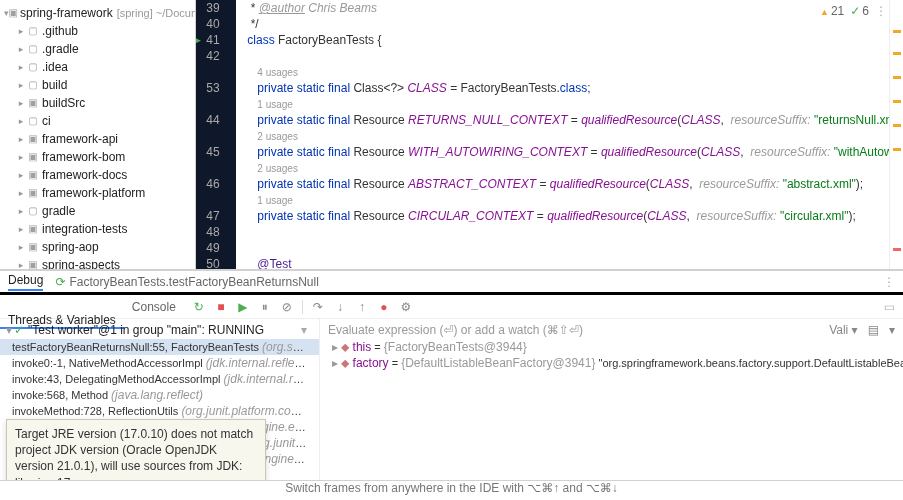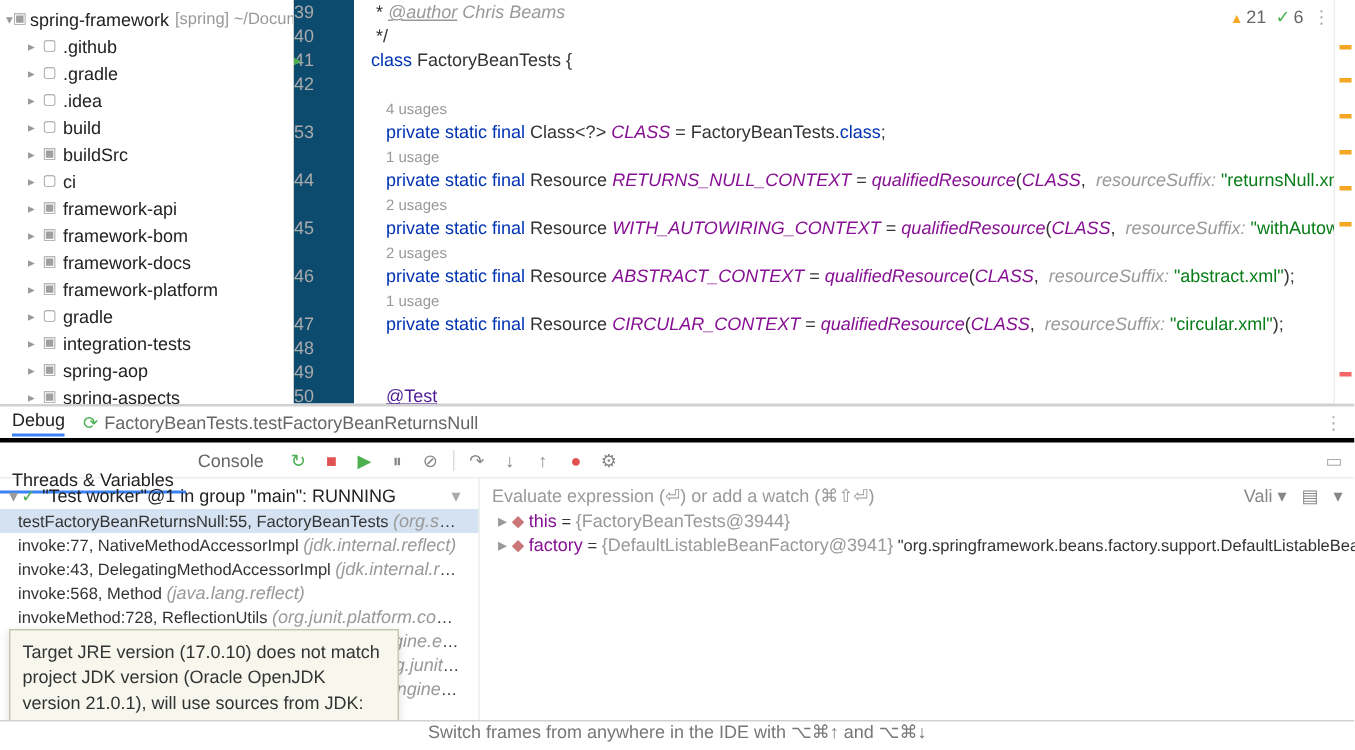--- a/index.html
+++ b/index.html
@@ -7,21 +7,21 @@
 .main-split { display:flex; flex:1; overflow:hidden; border-bottom:1px solid #d1d1d1; }
 .project-tree { width:196px; overflow-y:auto; border-right:1px solid #d1d1d1; background:#fff; padding-top:4px; }
 .tree-row { display:flex; align-items:center; height:18px; padding-left:4px; cursor:pointer; white-space:nowrap; }
 .tw { display:inline-block; width:10px; text-align:center; color:#999; font-size:9px; }
 .fold { display:inline-block; width:14px; height:14px; margin-right:2px; text-align:center; font-size:10px; line-height:14px; }
 .fold.dir { color:#a0a0a0; }
 .fold.mod { color:#a0a0a0; }
 .tree-label { color:#222; }
 .tree-extra { color:#999; margin-left:4px; font-size:11px; }
 .editor { flex:1; display:flex; overflow:hidden; position:relative; font-family:Menlo,Consolas,monospace; }
-.gutter { width:40px; background:#0c4a6e; color:#aaa; text-align:left; padding-right:6px; line-height:16px; font-size:10px; }
+.gutter { width:40px; background:#0f172a; color:#aaa; text-align:center; padding-right:6px; line-height:16px; font-size:10px; }
 .gutter .ln { height:16px; position:relative; }
 .gutter .run { position:absolute; left:-2px; color:#4caf50; font-size:9px; }
 .code { flex:1; overflow:auto; line-height:16px; white-space:pre; font-size:11px; color:#333; position:relative; }
 .cl { height:16px; padding-left:8px; }
 .kw { color:#0033b3; font-weight:500; }
 .str { color:#067d17; }
 .fn { color:#871094; font-style:italic; }
 .ann { color:#4c1d95;text-decoration:underline; }
 .hint { color:#999; font-style:italic; }
 .usages { color:#999; font-size:10px; }
@@ -212,21 +212,21 @@
   <div class="debug-body">
     <div class="frames">
       <div class="frame-hdr">
         <span style="color:#999;margin-right:2px">▾</span>
         <span class="chk">✓</span>
         <span>"Test worker"@1 in group "main": RUNNING</span>
         <span class="funnel">▾</span>
       </div>
       <div id="frames-list">
           <div class="frame-row sel">testFactoryBeanReturnsNull:55, FactoryBeanTests <span class="frame-lib">(org.springframework.beans.factory)</span></div>
-          <div class="frame-row">invoke:77, NativeMethodAccessorImpl <span class="frame-lib">(jdk.internal.reflect)</span></div>
+          <div class="frame-row">invoke0:-1, NativeMethodAccessorImpl <span class="frame-lib">(jdk.internal.reflect)</span></div>
           <div class="frame-row">invoke:43, DelegatingMethodAccessorImpl <span class="frame-lib">(jdk.internal.reflect)</span></div>
           <div class="frame-row">invoke:568, Method <span class="frame-lib">(java.lang.reflect)</span></div>
           <div class="frame-row">invokeMethod:728, ReflectionUtils <span class="frame-lib">(org.junit.platform.commons.util)</span></div>
           <div class="frame-row">proceed:60, MethodInvocation <span class="frame-lib">(org.junit.jupiter.engine.e…)</span></div>
           <div class="frame-row">proceed:131, InvocationInterceptorChain$Vali… <span class="frame-lib">(org.junit.jupiter.engine.e…)</span></div>
           <div class="frame-row">intercept:156, TimeoutExtension <span class="frame-lib">(org.junit.jupiter.engine.extension)</span></div>
         </div>
 
       <div class="tooltip" style="left:6px; top:100px;">
         <span>Target JRE version (17.0.10) does not match project JDK version (Oracle OpenJDK version 21.0.1), will use sources from JDK: liberica-17</span>

